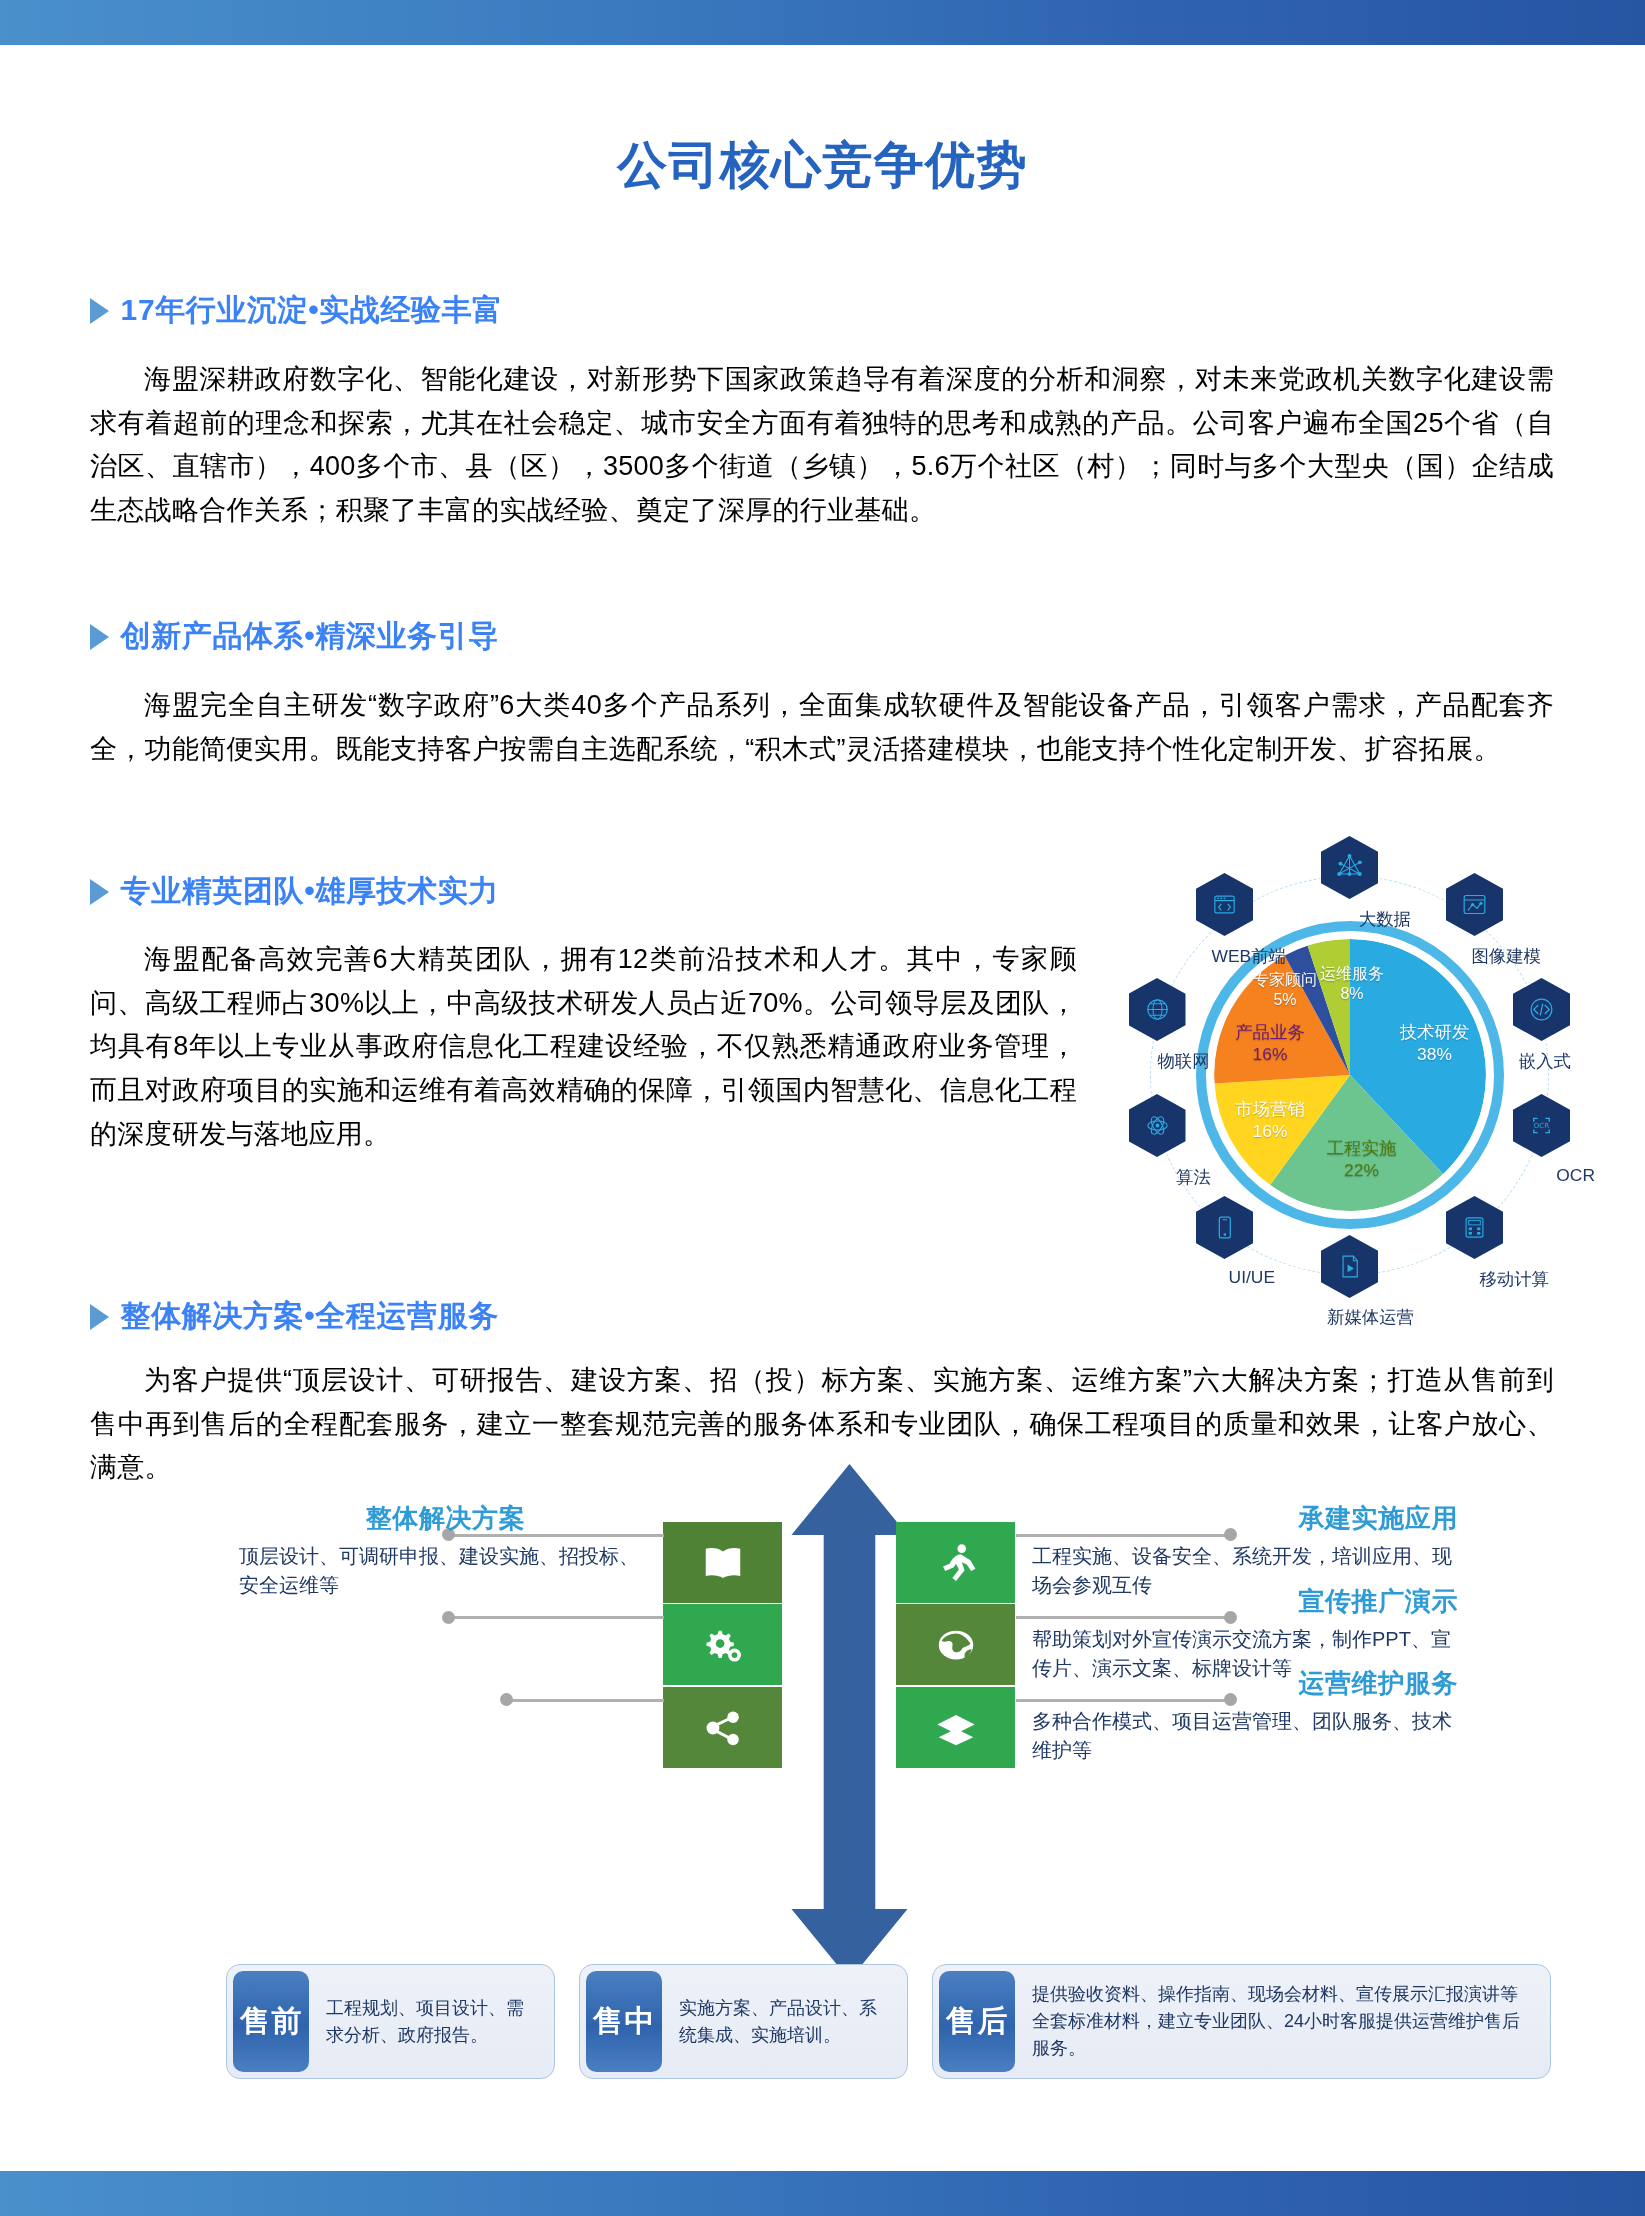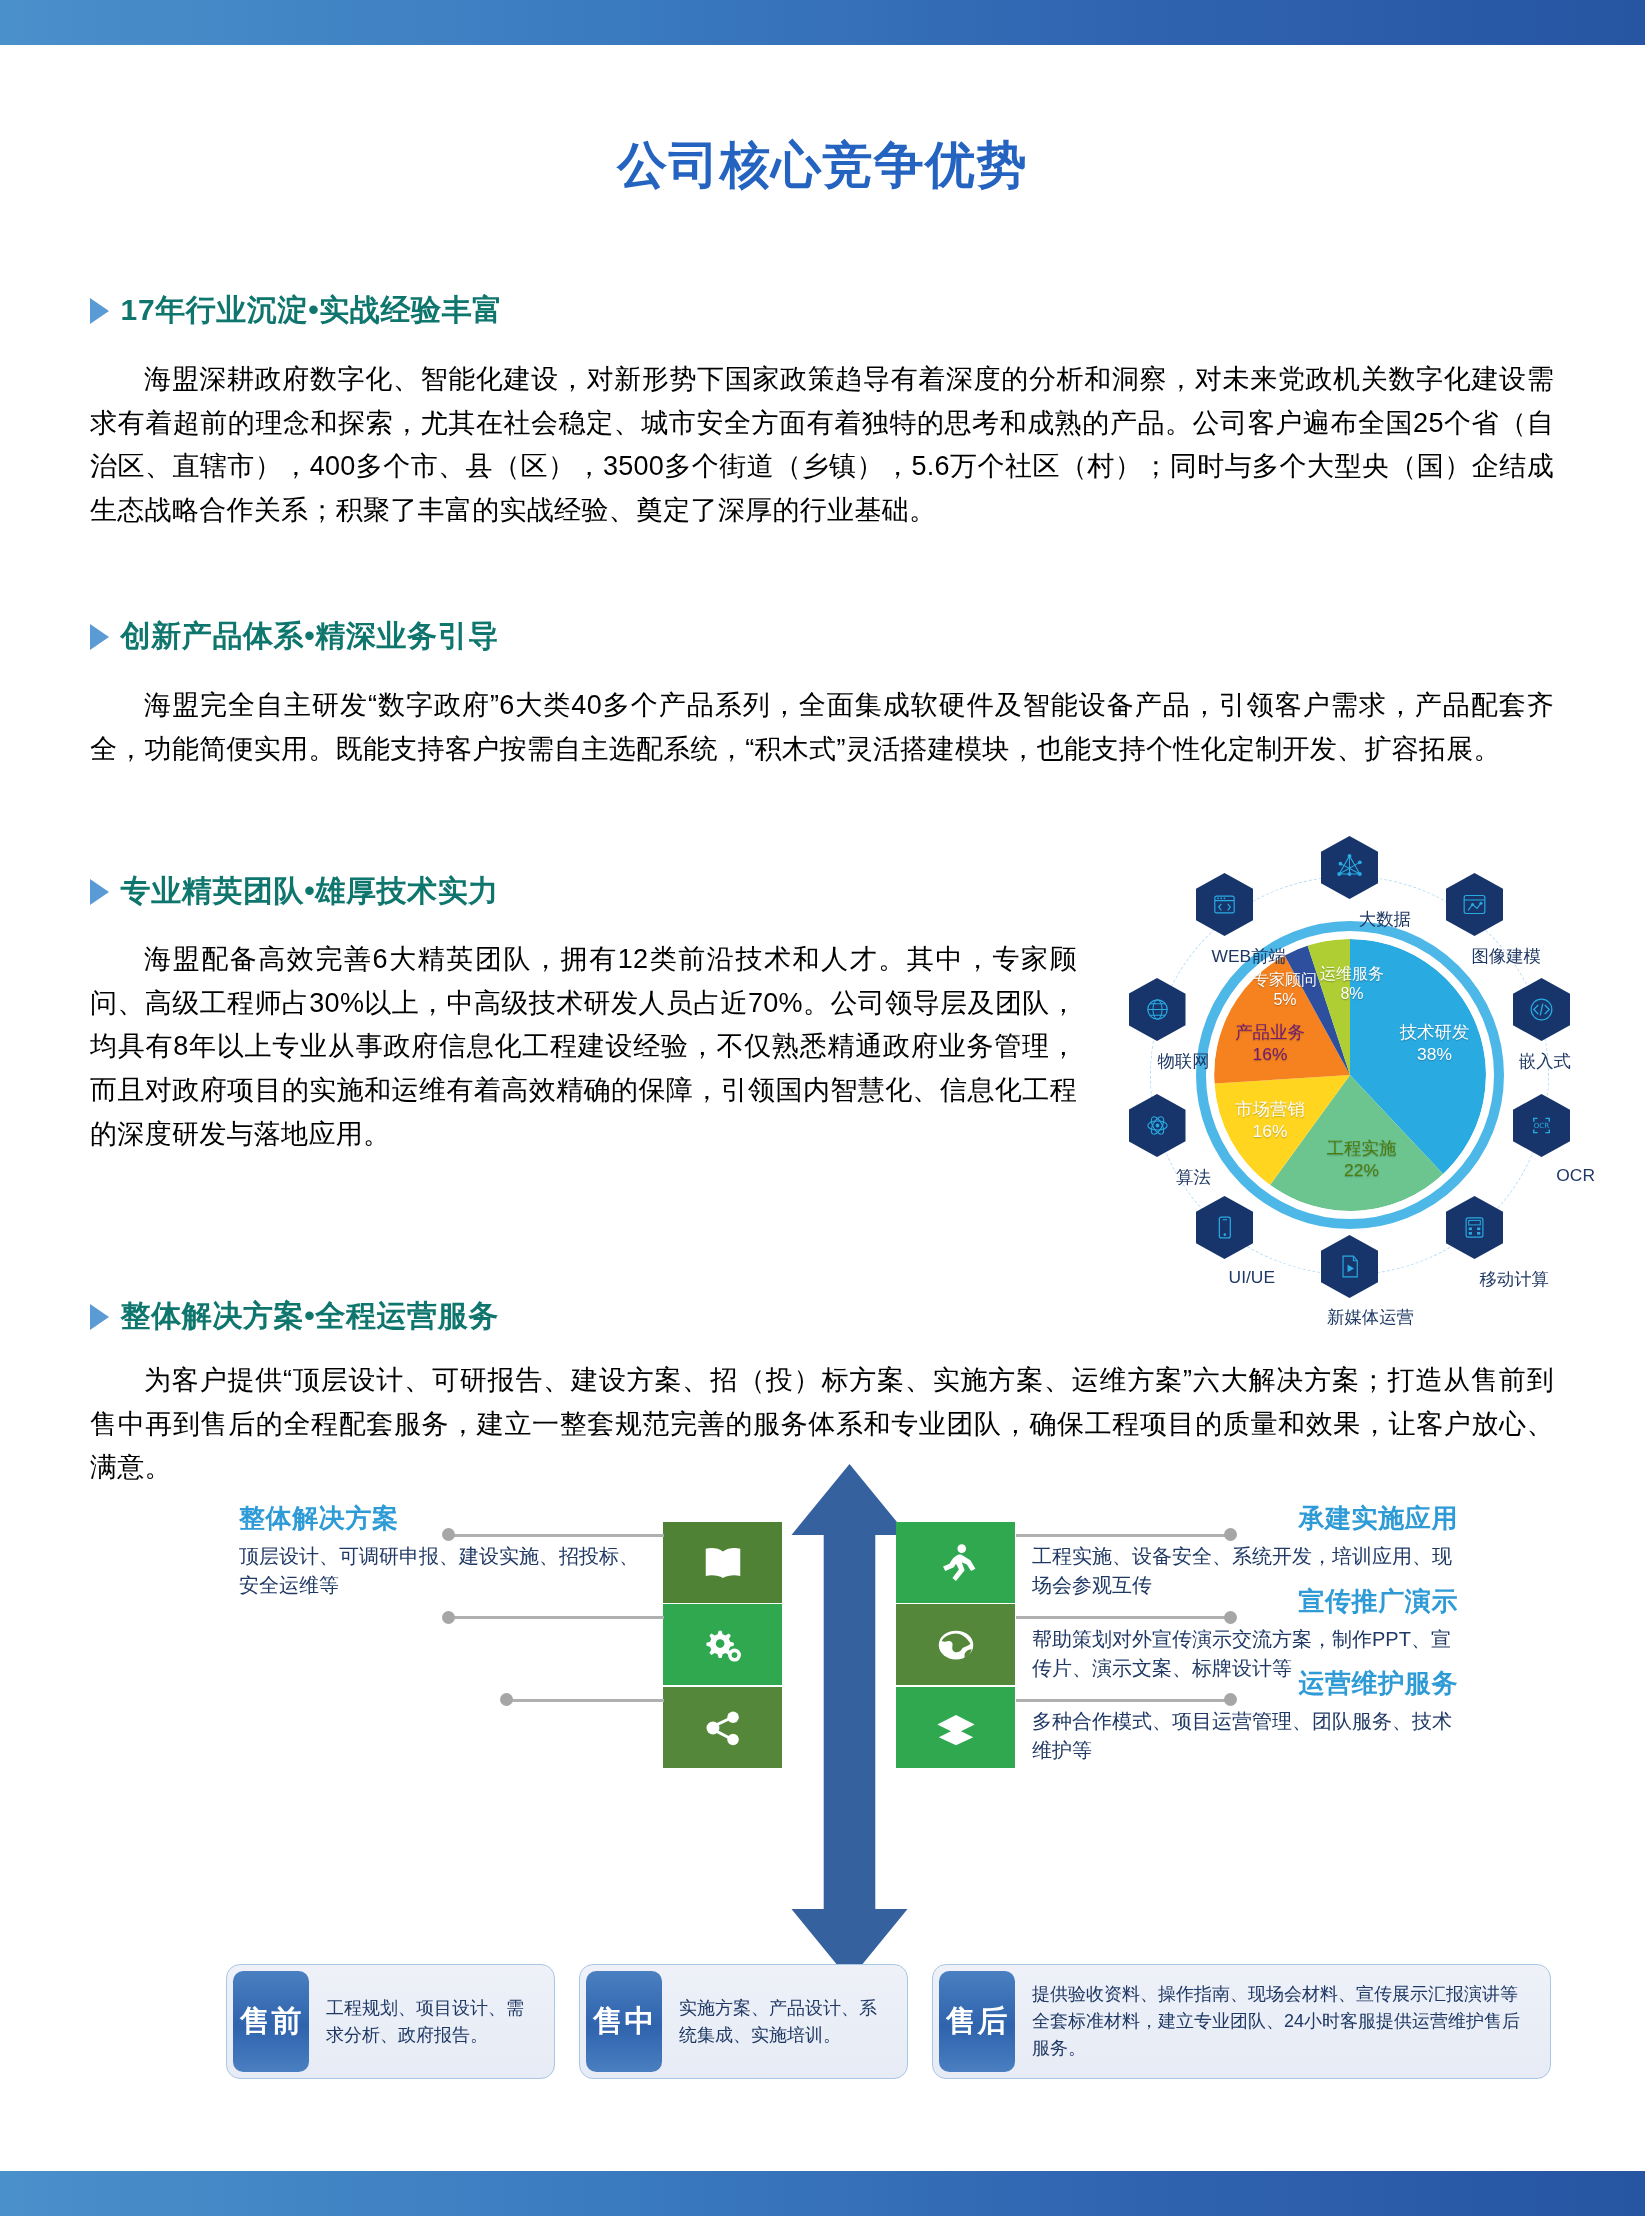--- a/index.html
+++ b/index.html
@@ -13,21 +13,21 @@
   .bar.top{top:0;}
   .bar.bottom{top:2171px;height:45px;}
 
   .page-title{
     position:absolute;top:132px;left:0;width:1645px;text-align:center;
     font-size:50px;font-weight:bold;color:#2563c0;letter-spacing:1.3px;
   }
 
   .sec-head{
     position:absolute;display:flex;align-items:center;gap:11.6px;
-    font-size:30px;font-weight:bold;color:#0f766e;letter-spacing:0.6px;white-space:nowrap;
+    font-size:30px;font-weight:bold;color:#3b82f6;letter-spacing:0.6px;white-space:nowrap;
   }
   .tri{
     width:0;height:0;border-top:13px solid transparent;border-bottom:13px solid transparent;
     border-left:19.3px solid #5b9bd5;display:inline-block;flex:none;
   }
 
   .para{
     position:absolute;font-size:27px;line-height:1.62;color:#000;
     text-align:justify;text-indent:2em;letter-spacing:0.3px;
   }
@@ -70,21 +70,21 @@
   }
   .tile svg{width:46px;height:46px;fill:#ffffff;}
   .g-dark{background:#4f8234;}
   .g-mid{background:#2fa84f;}
   .g-olive{background:#55873a;}
 
   .item{position:absolute;width:438px;}
   .item .ttl{font-size:26px;font-weight:bold;color:#2e9bd6;letter-spacing:0.6px;white-space:nowrap;}
   .item .dsc{font-size:20px;line-height:1.42;color:#1f3864;margin-top:6.4px;}
   .item.right{text-align:left;}
-  .item.left .ttl{text-align:left;}
+  .item.left .ttl{text-align:center;}
 
   .lead{position:absolute;height:2.6px;background:#b0b0b0;}
   .dot{position:absolute;width:13px;height:13px;border-radius:50%;background:#a6a6a6;}
 
   
   .stage{
     position:absolute;height:115px;border:1.9px solid #a9c6e3;border-radius:14px;
     background:linear-gradient(180deg,#eef1f8 0%,#e6ebf5 100%);
     display:flex;align-items:stretch;overflow:hidden;box-sizing:border-box;
   }

